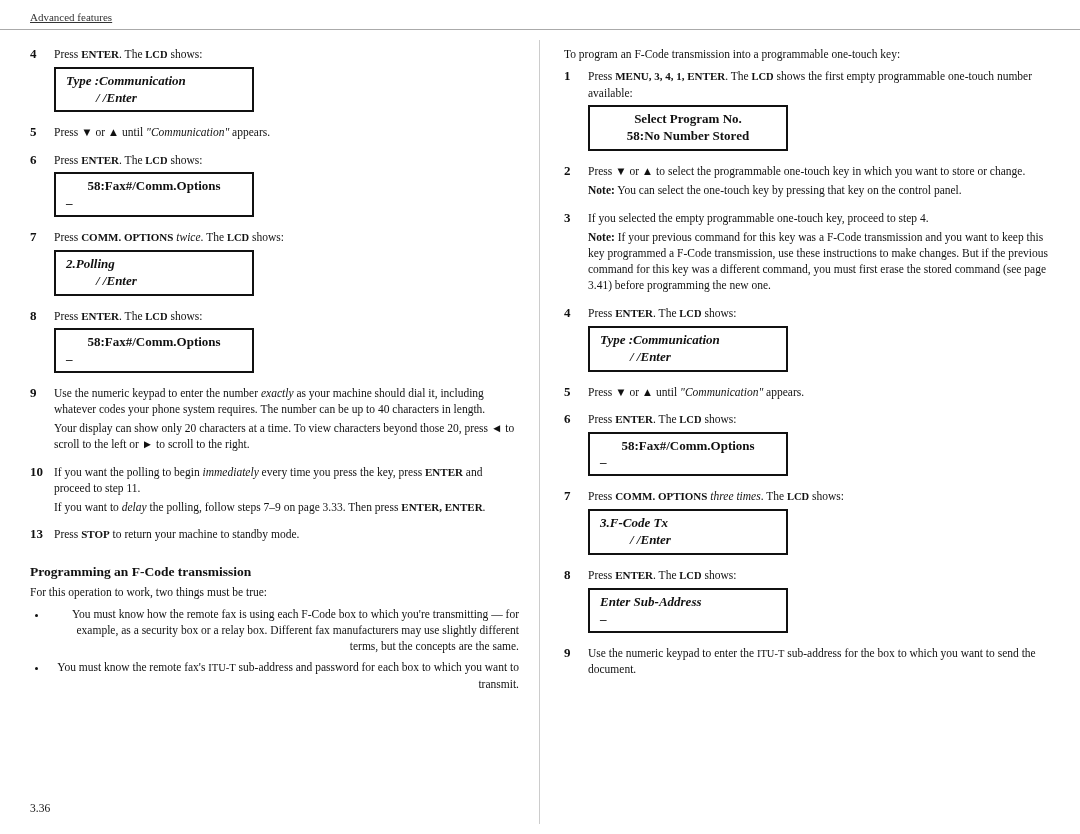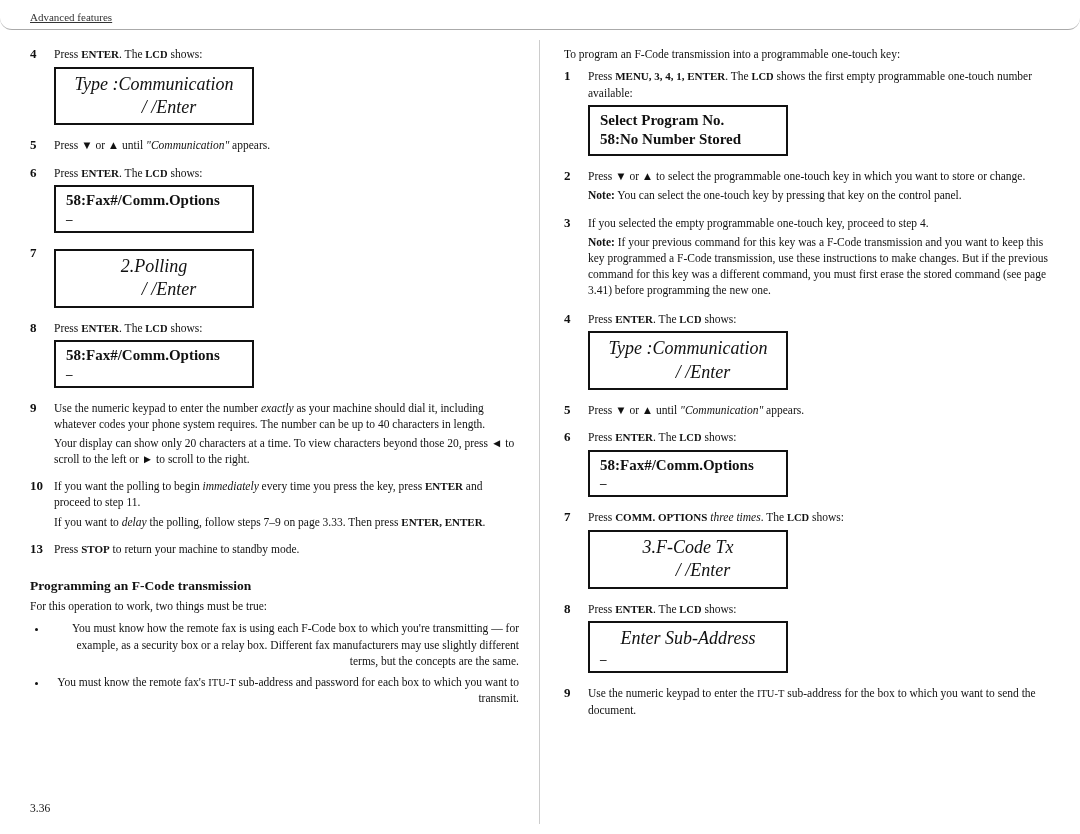--- a/index.html
+++ b/index.html
@@ -15,21 +15,20 @@
     .page {
       width: 1080px;
       height: 834px;
       background: #fff;
       display: flex;
       flex-direction: column;
     }
     .breadcrumb-area {
       padding: 10px 30px 4px 30px;
       border-bottom: 1px solid #aaa;
-      border-radius: 12px;
     }
     .breadcrumb-text {
       font-size: 11px;
       color: #333;
       text-decoration: underline;
     }
     .content-area {
       display: flex;
       flex: 1;
       padding: 10px 0;
@@ -65,33 +64,33 @@
     }
     .lcd-box-wide {
       border: 2px solid #111;
       padding: 4px 10px;
       margin: 4px 0 4px 0;
       display: block;
       width: 200px;
       background: #fff;
     }
     .lcd-line {
-      font-size: 18px;
-      font-weight: normal;
+      font-size: 13px;
+      font-weight: bold;
       font-style: italic;
       display: block;
       line-height: 1.3;
-      text-align: center;
     }
     .lcd-line-normal {
-      font-size: 15px;
+      font-size: 13px;
       font-weight: bold;
       font-style: normal;
       display: block;
       line-height: 1.3;
+      text-align: center;
     }
     .lcd-indent {
       padding-left: 30px;
     }
     .kbd {
       font-weight: bold;
       font-variant: small-caps;
       font-size: 11px;
       text-transform: uppercase;
     }
@@ -184,20 +183,21 @@
           <div class="lcd-box-wide">
             <span class="lcd-line-normal">58:Fax#/Comm.Options</span>
             <span class="dash-line">–</span>
           </div>
         </div>
       </div>
 
       <div class="step-block">
         <div class="step-num">7</div>
         <div class="step-content">
+          <div class="step-text">Press <span class="kbd">comm. options</span> <em>twice</em>. The <span class="kbd-sm">LCD</span> shows:</div>
           <div class="lcd-box-wide">
             <span class="lcd-line">2.Polling</span>
             <span class="lcd-line lcd-indent">/ /Enter</span>
           </div>
         </div>
       </div>
 
       <div class="step-block">
         <div class="step-num">8</div>
         <div class="step-content">

